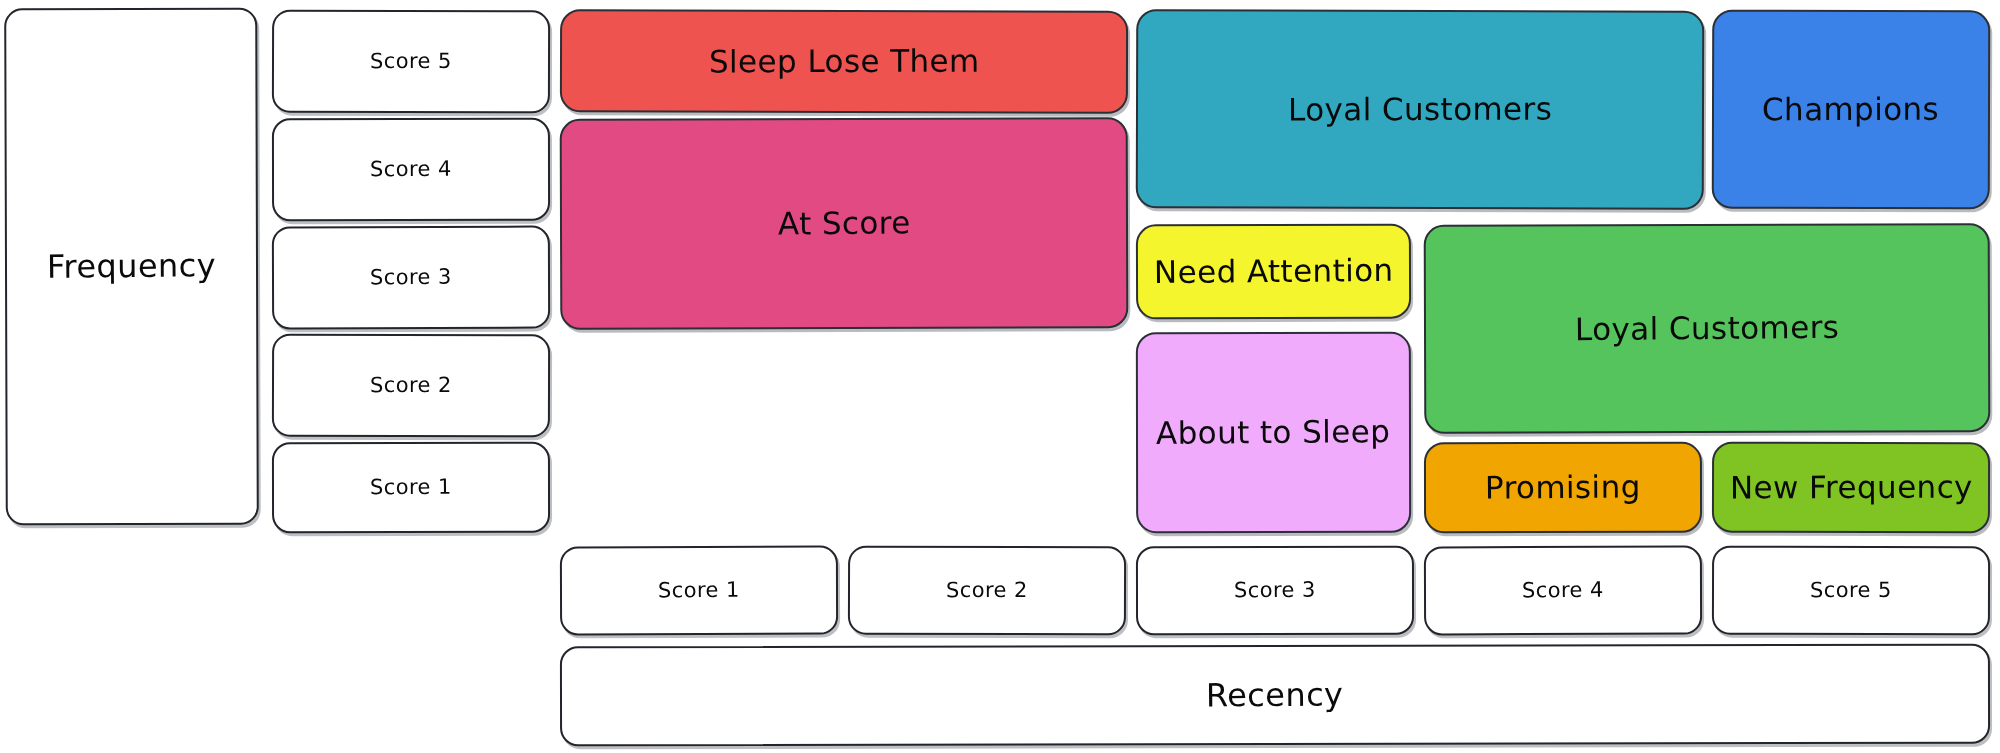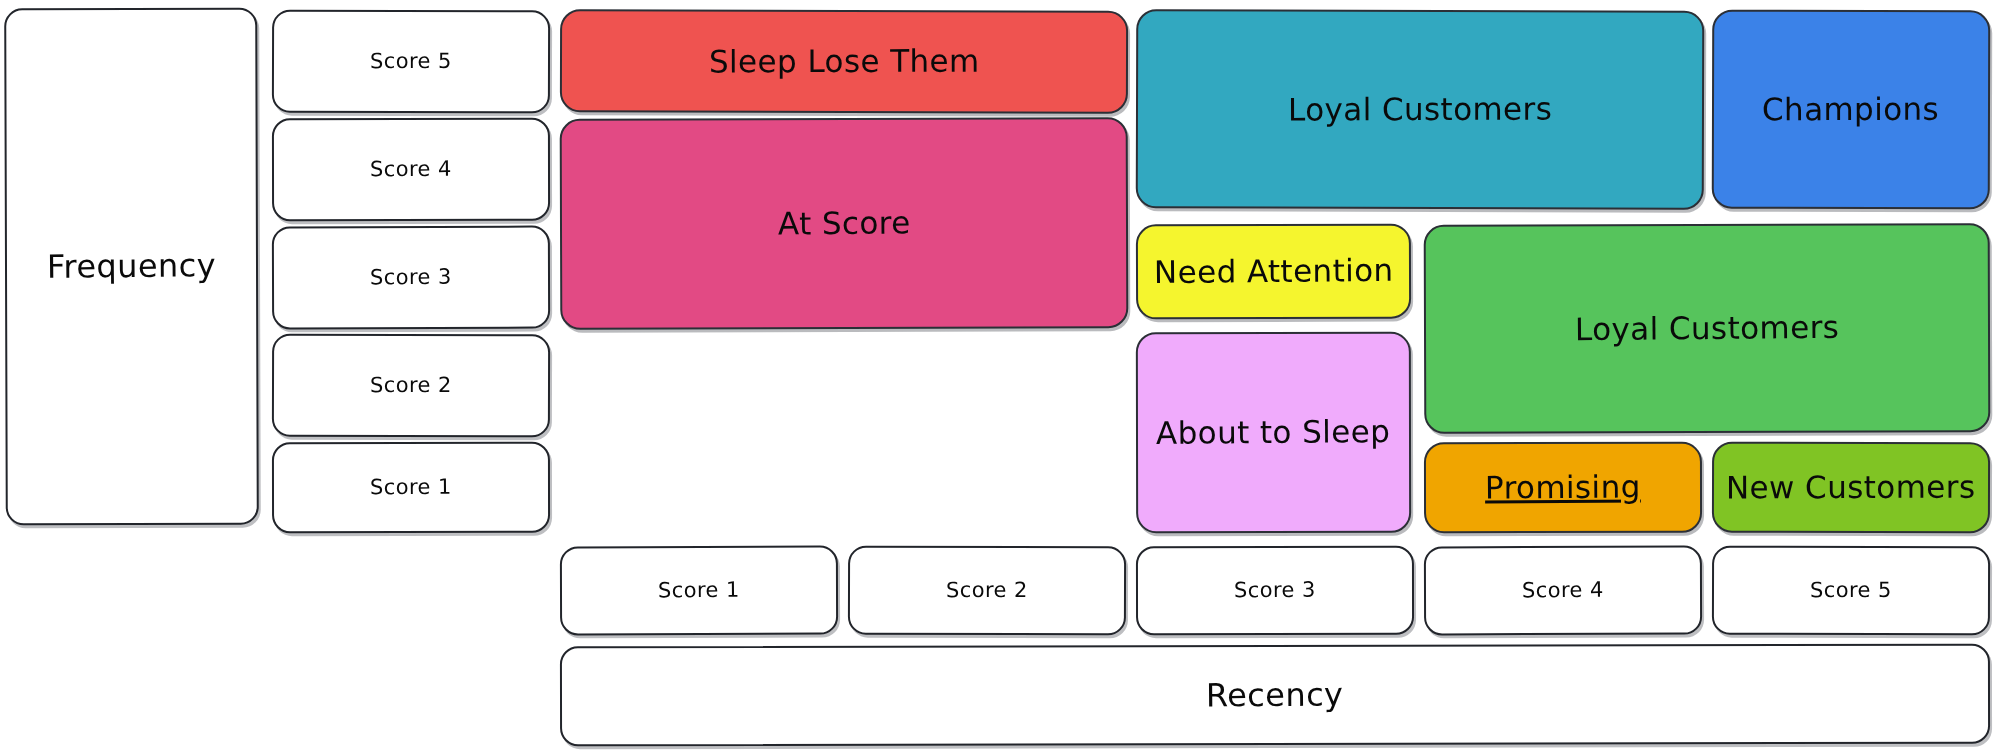--- a/index.html
+++ b/index.html
@@ -118,26 +118,26 @@
   </div>
 
   <div class="box seg r2" style="left:1712px; top:10px; width:278px; height:199px; background:#3b82e8;">
     <span class="label">Champions</span>
   </div>
 
   <div class="box seg r1" style="left:1424px; top:224px; width:566px; height:209px; background:#56c45c;">
     <span class="label">Loyal Customers</span>
   </div>
 
-  <div class="box seg r3" style="left:1424px; top:442px; width:278px; height:91px; background:#f0a500;text-decoration:underline;">
+  <div class="box seg r3" style="left:1424px; top:442px; width:278px; height:91px; background:#f0a500;">
     <span class="label">Promising</span>
   </div>
 
   <div class="box seg r2" style="left:1712px; top:442px; width:278px; height:91px; background:#80c424;">
-    <span class="label">New Customers</span>
+    <span class="label">New Frequency</span>
   </div>
 
   <div class="box axis-box r1" style="left:560px; top:546px; width:278px; height:89px;">
     <span class="label">Score 1</span>
   </div>
   <div class="box axis-box r2" style="left:848px; top:546px; width:278px; height:89px;">
     <span class="label">Score 2</span>
   </div>
   <div class="box axis-box r3" style="left:1136px; top:546px; width:278px; height:89px;">
     <span class="label">Score 3</span>

